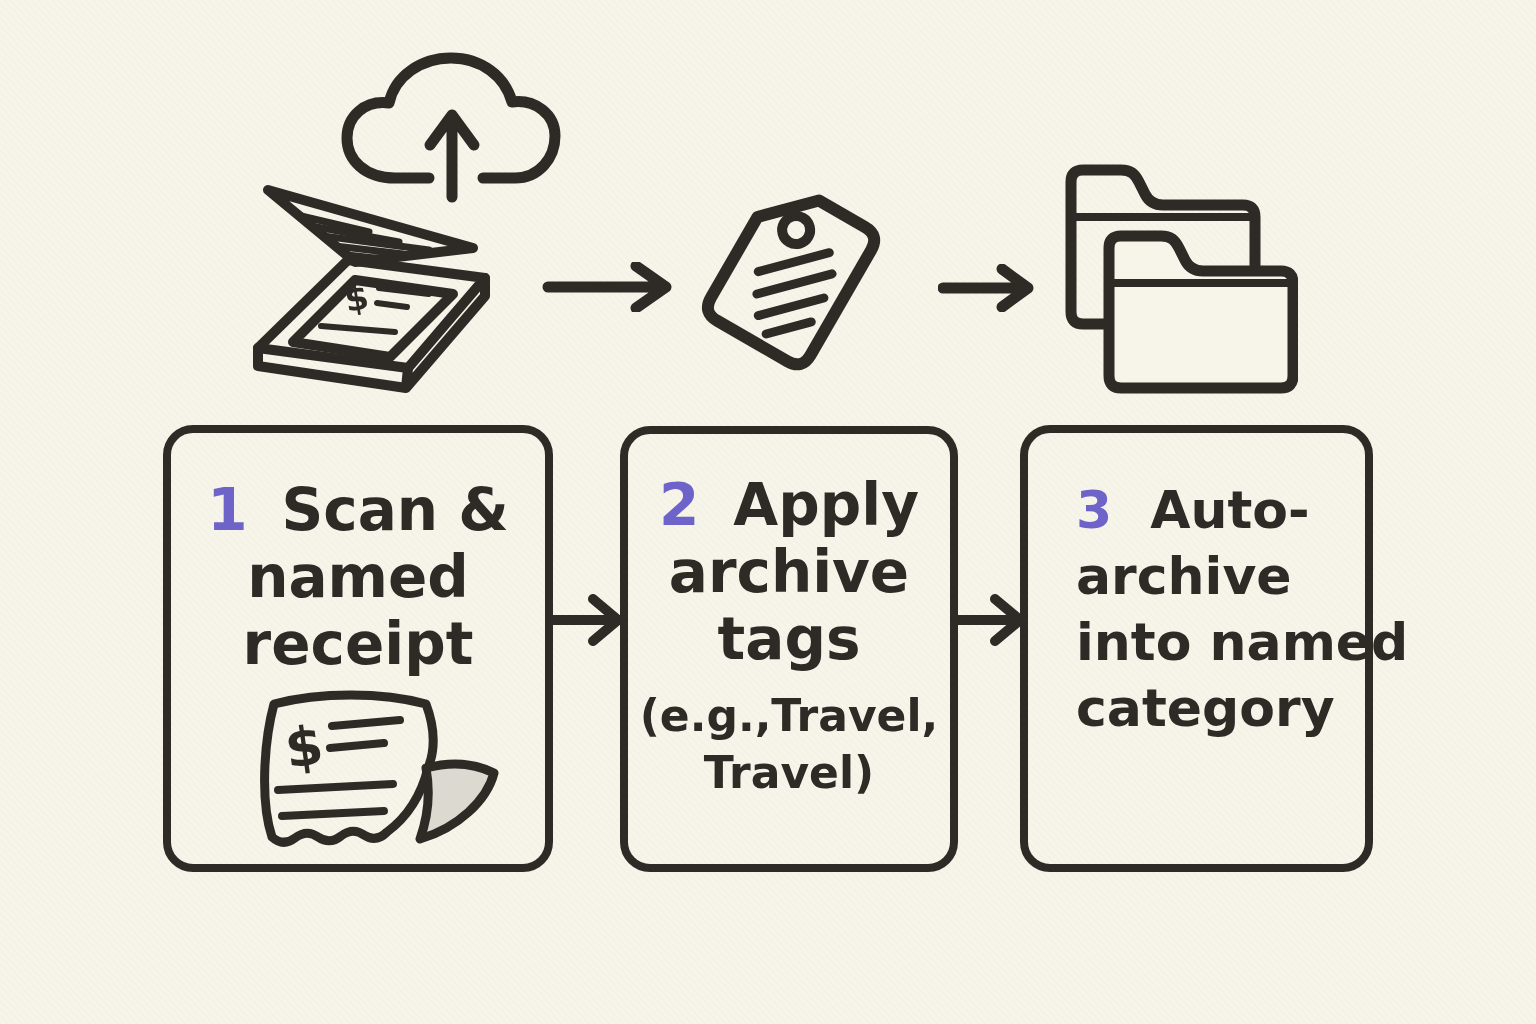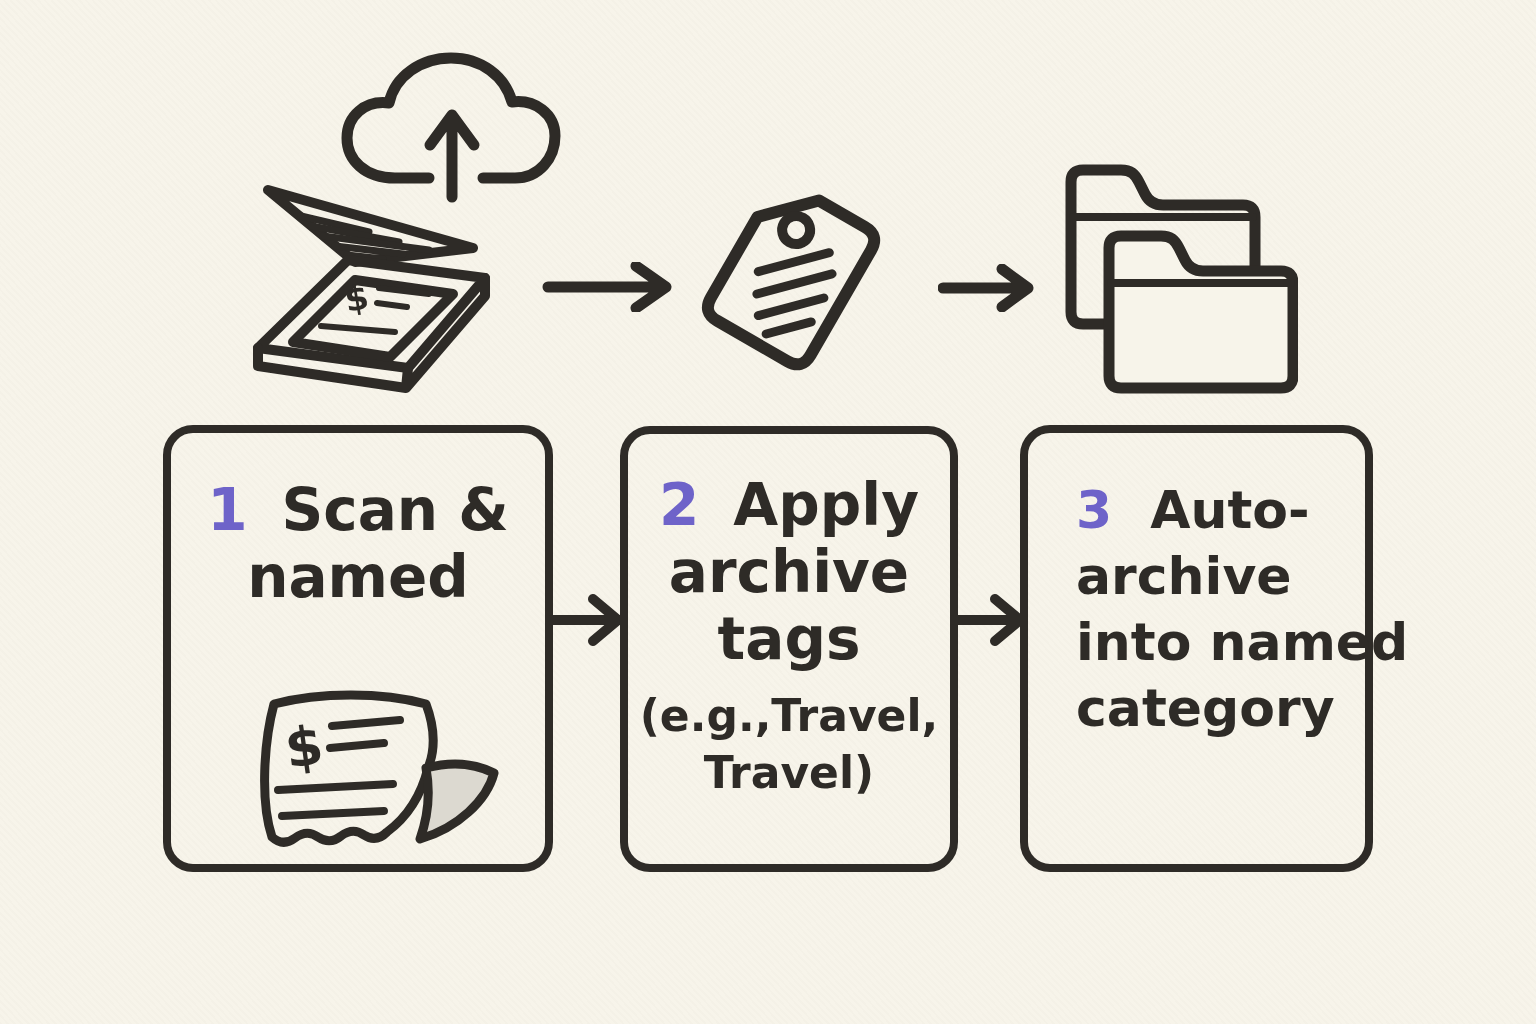--- a/index.html
+++ b/index.html
@@ -138,20 +138,21 @@
       </g>
     </svg>
   </div>
 
   <section class="card card1">
     <div class="line l1">
       <span class="num">1</span>
       <span>Scan &amp;</span>
     </div>
     <div class="line">named</div>
+    <div class="line">receipt</div>
 
     <div class="icon pos-receipt">
       <svg viewBox="0 0 280 185">
         <path class="s-ink" stroke-width="9" d="M 44,18 C 90,6 152,6 196,18 C 205,42 206,62 198,82 C 191,110 176,132 157,146
              q -11,11 -23,3 q -11,-8 -23,1 q -11,9 -23,1 q -11,-8 -23,1 q -12,9 -23,-1
              C 30,115 34,55 44,18 Z"></path>
         <path class="f-shade" stroke-width="9" d="M 196,82 C 222,75 246,78 264,87 C 257,114 228,142 190,153 C 199,128 200,104 196,82 Z"></path>
         <g class="s-ink" stroke-width="8">
           <path d="M 102,40 L 170,34"></path>
           <path d="M 100,62 L 154,57"></path>

